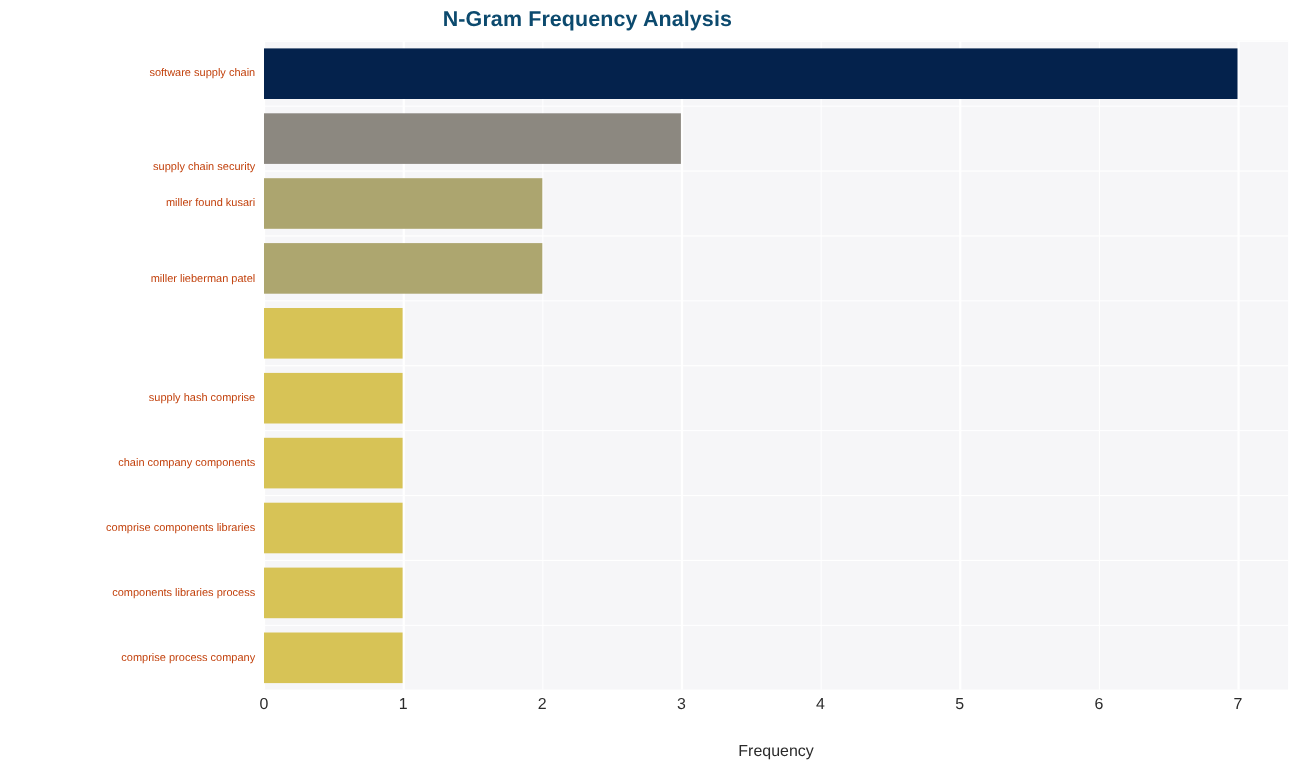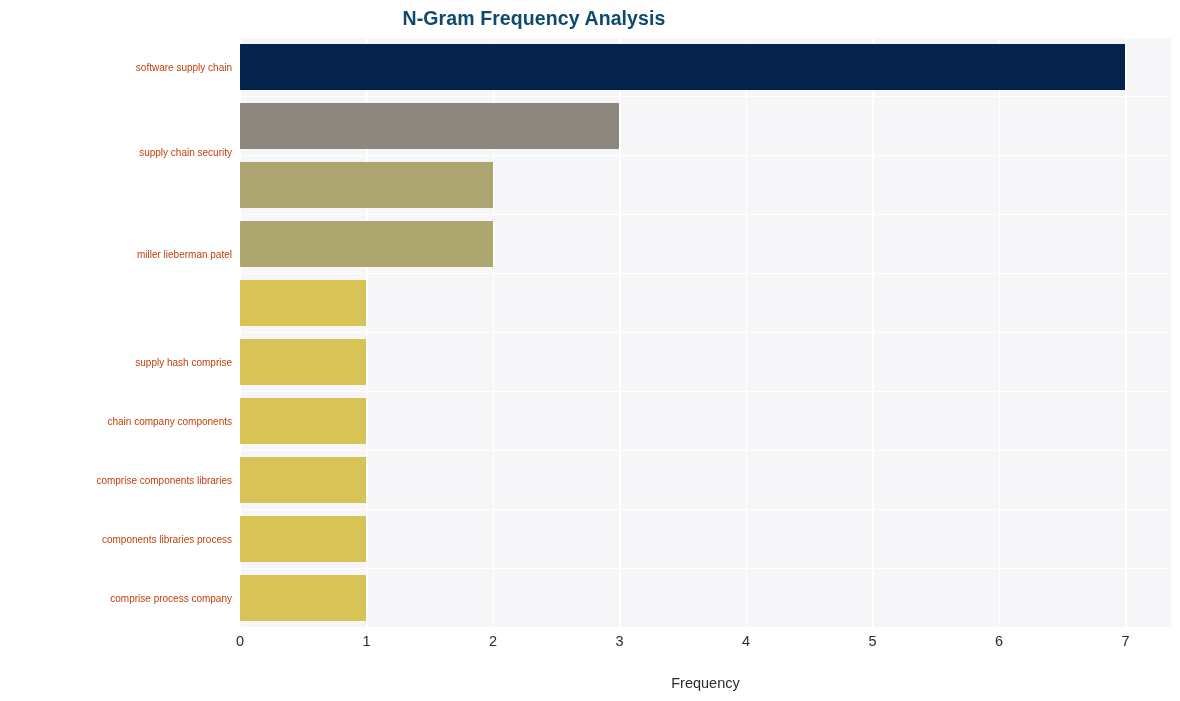--- a/index.html
+++ b/index.html
@@ -162,20 +162,21 @@
         <div class="bar" title="chain comprise components: 1" style="top: 360.5px; height: 46px; width: 126.495px; background: rgb(215, 195, 86);"></div>
         <div class="bar" title="comprise components libraries: 1" style="top: 419.5px; height: 46px; width: 126.495px; background: rgb(215, 195, 86);"></div>
         <div class="bar" title="components libraries process: 1" style="top: 478.5px; height: 46px; width: 126.495px; background: rgb(215, 195, 86);"></div>
         <div class="bar" title="libraries process company: 1" style="top: 537.5px; height: 46px; width: 126.495px; background: rgb(215, 195, 86);"></div>
       </div>
   </div>
 
   <div id="ylabels">
       <div class="ylabel" style="top: 29.5px;">software supply chain</div>
       <div class="ylabel" style="top: 75px; margin-top: 40px;">supply chain security</div>
+      <div class="ylabel" style="top: 147.5px;">miller found kusari</div>
       <div class="ylabel" style="top: 206.5px; margin-top: 10px;">miller lieberman patel</div>
       <div class="ylabel" style="top: 324.5px;">supply hash comprise</div>
       <div class="ylabel" style="top: 383.5px;">chain company components</div>
       <div class="ylabel" style="top: 442.5px; text-align: right;">comprise components libraries</div>
       <div class="ylabel" style="top: 501.5px;">components libraries process</div>
       <div class="ylabel" style="top: 560.5px;">comprise process company</div>
     </div>
 
   <div id="xlabels">
       <div class="xtick" style="left: 240px;">0</div>

